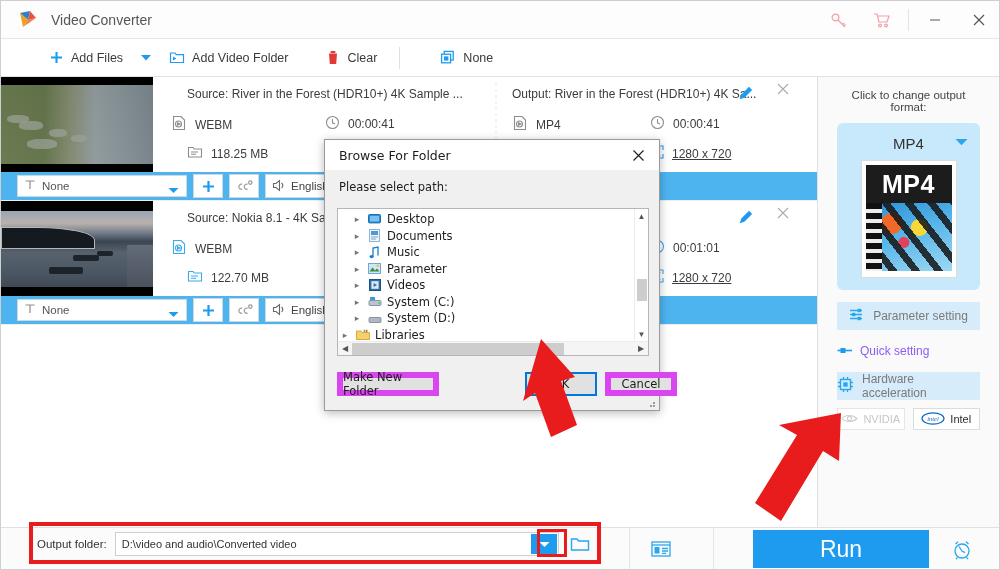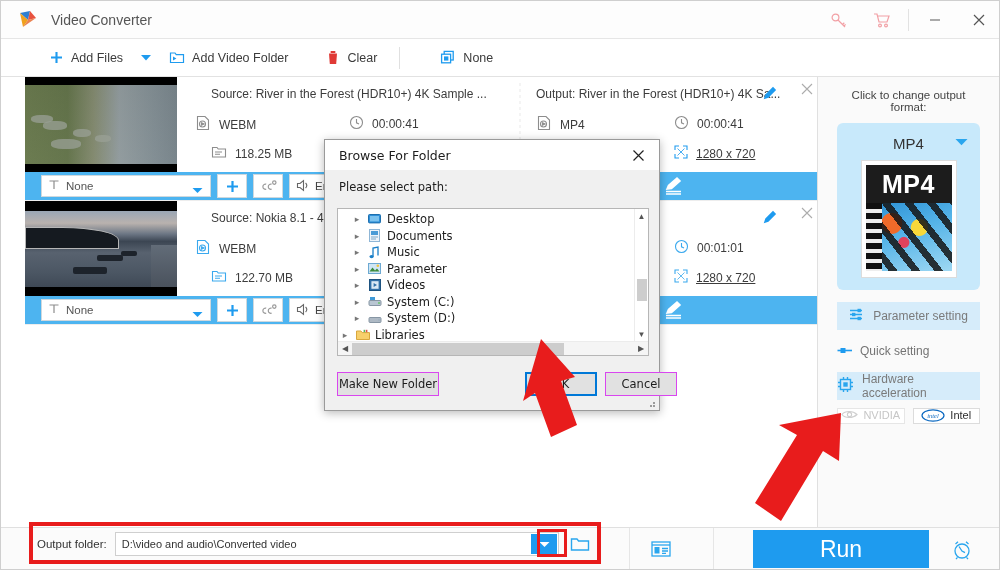--- a/index.html
+++ b/index.html
@@ -51,21 +51,21 @@
   }
   .tool .t-ico{ display:flex; align-items:center; }
   .tool-caret{ width:26px; display:flex; align-items:center; justify-content:center; }
   .tool-divider{ width:1px; height:22px; background:#e0e0e0; margin:0 12px; }
 
   
   .content{
     position:absolute; left:0; top:76px; width:818px; bottom:42px;
     background:#ffffff; overflow:hidden;
   }
-  .filerow{ position:relative; height:124px; border-bottom:1px solid #ededed;margin-left:24px; }
+  .filerow{ position:relative; height:124px; border-bottom:1px solid #ededed; }
   .thumb{
     position:absolute; left:0; top:0; width:152px; height:96px;
     background:#000; overflow:hidden;
   }
   .thumb .sky,.thumb .band{ position:absolute; left:0; width:100%; }
 
   
   .t1 .bar-t{ top:0; height:8px; background:#000; }
   .t1 .bar-b{ bottom:0; height:9px; background:#000; }
   .t1 .pic{
@@ -175,42 +175,42 @@
     background:repeating-linear-gradient(to bottom,#111 0 6px,#eee 6px 10px);
   }
   .fmt-thumb .film2{
     position:absolute; left:4px; top:42px; width:86px; height:68px;
     background:repeating-linear-gradient(52deg, rgba(20,20,20,.85) 0 7px, rgba(255,255,255,0) 7px 18px);
   }
   .param-btn{
     margin-top:12px; height:28px; background:#d6ecfa; display:flex; align-items:center;
     justify-content:center; gap:8px; font-size:12px; color:#7a7a7a;
   }
-  .qs{ margin-top:14px; display:flex; align-items:center; gap:7px; font-size:12px; color:#737373; }
+  .qs{ margin-top:14px; display:flex; align-items:center; gap:7px; font-size:12px; color:#8b5cf6; }
   .slider-wrap{ margin-top:12px; position:relative; height:44px; }
   .s-top{ position:relative; height:12px; font-size:8px; color:#6b6b6b; }
   .s-bot{ position:relative; height:12px; font-size:8px; color:#6b6b6b; margin-top:4px; }
   .s-top span,.s-bot span{ position:absolute; }
   .track{
     position:absolute; left:4px; right:4px; top:18px; height:3px; border-radius:2px;
     background:linear-gradient(to right,#2fbf2f 0%, #6ccb2c 22%, #b8d12a 42%, #e8cf3b 58%, #ef8d2a 78%, #e23a23 100%);
   }
   .tick{ position:absolute; top:12px; width:1px; height:5px; background:#9c9c9c; }
   .knob{
     position:absolute; top:11px; width:15px; height:15px; border-radius:50%;
     background:#fdfdfd; border:1px solid #bdbdbd;
   }
   .hw-btn{
     margin-top:14px; height:28px; background:#d6ecfa; display:flex; align-items:center;
     justify-content:center; gap:8px; font-size:12px; color:#7a7a7a;
   }
   .gpus{ margin-top:8px; display:flex; gap:8px; }
   .gpu{
-    flex:1; height:16px; border:1px solid #dcdcdc; background:#fff;
-    display:flex; justify-content:center; gap:5px; font-size:11px;
+    flex:1; height:22px; border:1px solid #dcdcdc; background:#fff;
+    display:flex; align-items:center; justify-content:center; gap:5px; font-size:11px;
   }
   .gpu.off{ color:#c6c6c6; border-color:#e6e6e6; }
   .gpu.on{ color:#2c2c2c; }
 
   
   .bottombar{
     position:absolute; left:0; bottom:0; width:1000px; height:42px;
     background:#fbfbfb; border-top:1px solid #e0e0e0; display:flex; align-items:center;
   }
   .of-red{
@@ -288,21 +288,21 @@
   .vs-thumb{ position:absolute; top:70px; left:2px; width:10px; height:22px; background:#cdcdcd; }
   .hscroll{
     position:absolute; left:0; right:0; bottom:0; height:14px; background:#f5f5f5;
     border-top:1px solid #ececec; display:flex; align-items:center;
   }
   .hs-l,.hs-r{ width:14px; text-align:center; font-size:8px; color:#555; }
   .hs-track{ flex:1; height:14px; position:relative; }
   .hs-thumb{ position:absolute; left:0; top:1px; width:75%; height:12px; background:#cdcdcd; }
   .dlg-buttons{ position:absolute; left:12px; right:12px; bottom:14px; height:24px; }
   .btn{
-    position:absolute; height:24px; background:#e1e1e1; border:1px solid #d946ef;
+    position:absolute; height:24px; background:#e1e1e1; border:6px solid #d946ef;
     font-size:11.5px; color:#1c1c1c; display:flex; align-items:center; justify-content:center;
     font-family:"DejaVu Sans", sans-serif;
   }
   .btn-mnf{ left:0; width:102px; }
   .btn-ok{ left:188px; width:72px; border-color:#0078d7; border-width:2px; }
   .btn-cancel{ left:268px; width:72px; }
   .dlg-grip{
     position:absolute; right:3px; bottom:2px; width:9px; height:9px;
     background:
       radial-gradient(circle at 7px 7px,#9b9b9b 1px,transparent 1.2px),

